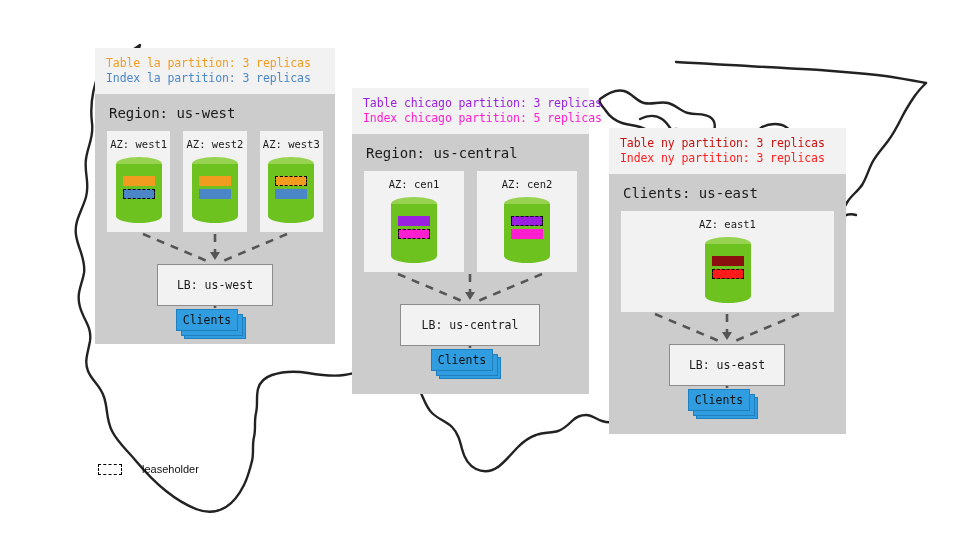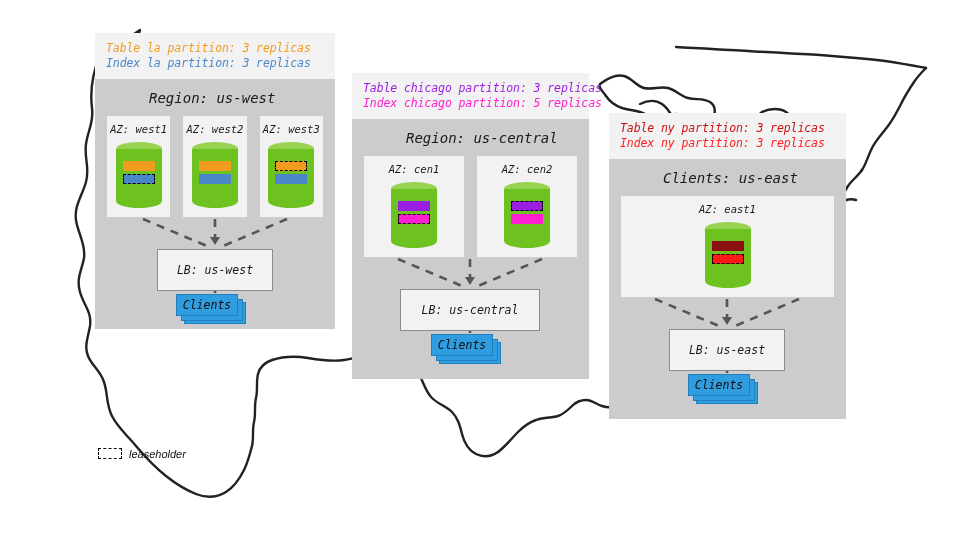--- a/index.html
+++ b/index.html
@@ -1,20 +1,20 @@
 <!DOCTYPE html>
 <html><head>
 <meta charset="utf-8">
 <style>
   html,body{margin:0;padding:0;}
   body{
     width:960px;height:540px;background:#ffffff;overflow:hidden;
     font-family:"DejaVu Sans Mono",monospace;position:relative;
   }
-  #stage{position:absolute;left:0;top:0;width:960px;height:452px;font-style:italic;}
+  #stage{position:absolute;left:0;top:15px;width:960px;height:452px;}
 
   
   #usmap{position:absolute;left:0;top:0;width:960px;height:540px;z-index:1;}
 
   
   .region-group{position:absolute;z-index:3;}
 
   .banner{
     background:#f2f2f2;
     padding:8px 11px 9px 11px;
@@ -30,21 +30,20 @@
     background:#cccccc;
     box-sizing:border-box;
     padding:0;
     position:relative;
   }
   .region-title{
     font-family:"DejaVu Sans Mono",monospace;
     font-size:14px;color:#1a1a1a;
     padding:11px 0 10px 14px;
     white-space:nowrap;
-    margin-left:40px;
   }
 
   .az-row{display:flex;margin:0 12px;gap:13px;}
   .az-box{
     background:#f2f2f2;
     flex:1;
     display:flex;flex-direction:column;align-items:center;
     padding:7px 0 9px 0;
     box-sizing:border-box;
   }
@@ -97,21 +96,21 @@
   }
   .clients .front{
     position:absolute;left:0;top:0;background:#2f9de0;
     border:1px solid #1f7fbf;box-sizing:border-box;
     display:flex;align-items:center;justify-content:center;
     font-family:"DejaVu Sans Mono",monospace;
     font-size:11.5px;color:#111111;
   }
 
   
-  #legend{position:absolute;left:98px;top:448px;z-index:4;display:flex;align-items:flex-start;gap:7px;}
+  #legend{position:absolute;left:98px;top:448px;z-index:4;display:flex;align-items:flex-end;gap:20px;}
   #legend .swatch{width:24px;height:11px;border:1.6px dashed #000;box-sizing:border-box;}
   #legend .ltext{font-family:"Liberation Sans",sans-serif;font-size:11px;color:#111;}
 </style>
 </head>
 <body>
 
 <div id="stage">
 
   <svg id="usmap" viewBox="0 0 960 540">
     <g fill="none" stroke="#222222" stroke-width="2.4" stroke-linecap="round" stroke-linejoin="round">

